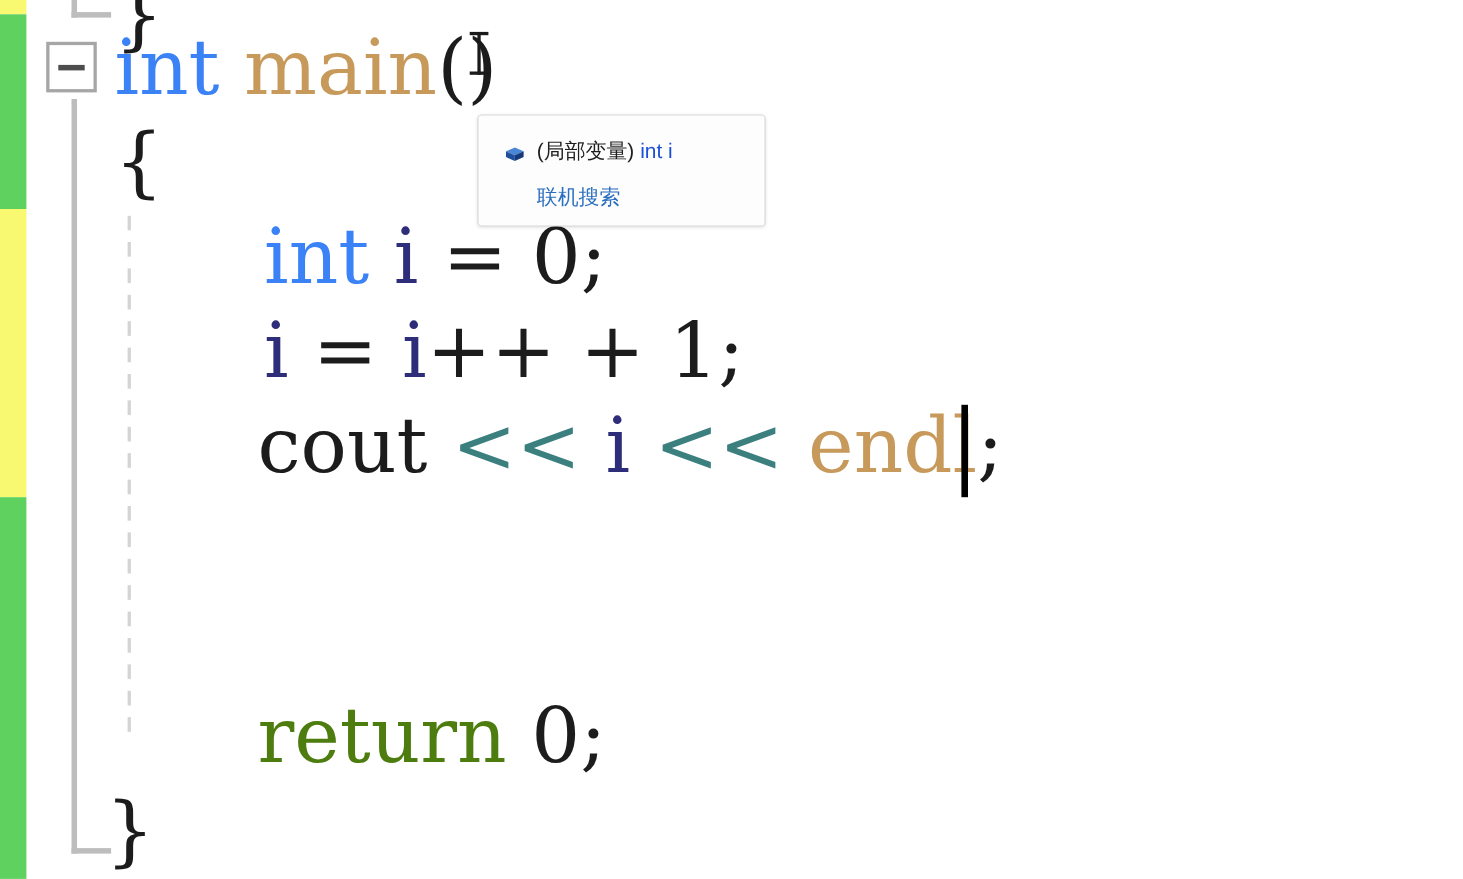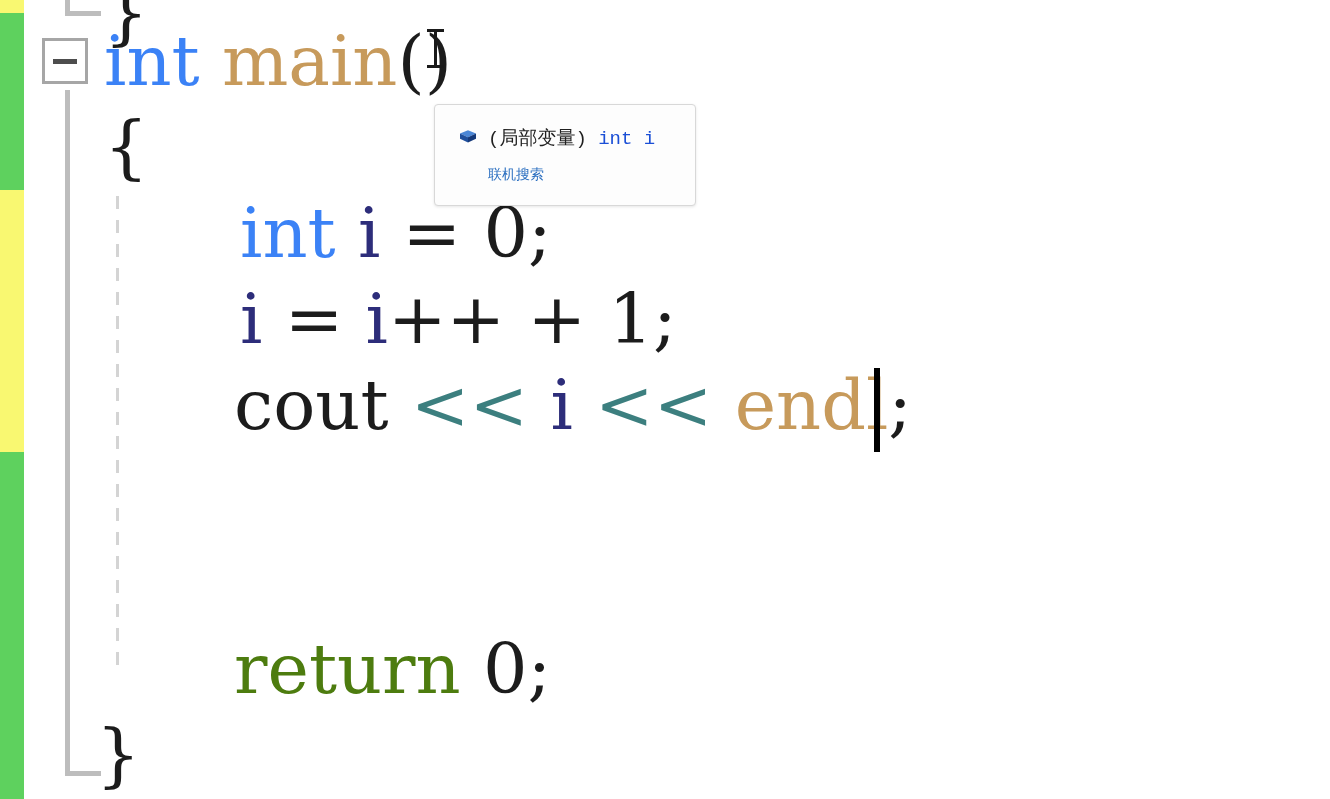--- a/index.html
+++ b/index.html
@@ -186,22 +186,21 @@
     background: #fdfdfd;
     border: 1px solid #d8d8d8;
     border-radius: 4px;
     box-sizing: border-box;
     box-shadow: 0 1px 3px rgba(0,0,0,0.10);
     font-family: "Liberation Sans", "DejaVu Sans", sans-serif;
   }
   .tt-row {
     position: absolute;
     display: flex;
-    align-items: flex-start;
-    font-family: Liberation Mono, monospace;
+    align-items: flex-end;
   }
   .tt-row-signature {
     left: 22px;
     top: 20px;
   }
   .tt-icon {
     width: 22px;
     height: 22px;
     margin-right: 9px;
     flex: 0 0 auto;
@@ -210,21 +209,21 @@
   .tt-sig-text {
     font-size: 19px;
     color: #1f1f1f;
     white-space: nowrap;
   }
   .tt-sig-text .tt-type { color: #1b4fd6; }
   .tt-link {
     position: absolute;
     left: 53px;
     top: 61px;
-    font-size: 14px;
+    font-size: 19px;
     color: #2b6fc0;
     white-space: nowrap;
     cursor: pointer;
   }
 </style>
 </head>
 <body>
 
 <div id="editor">
 

